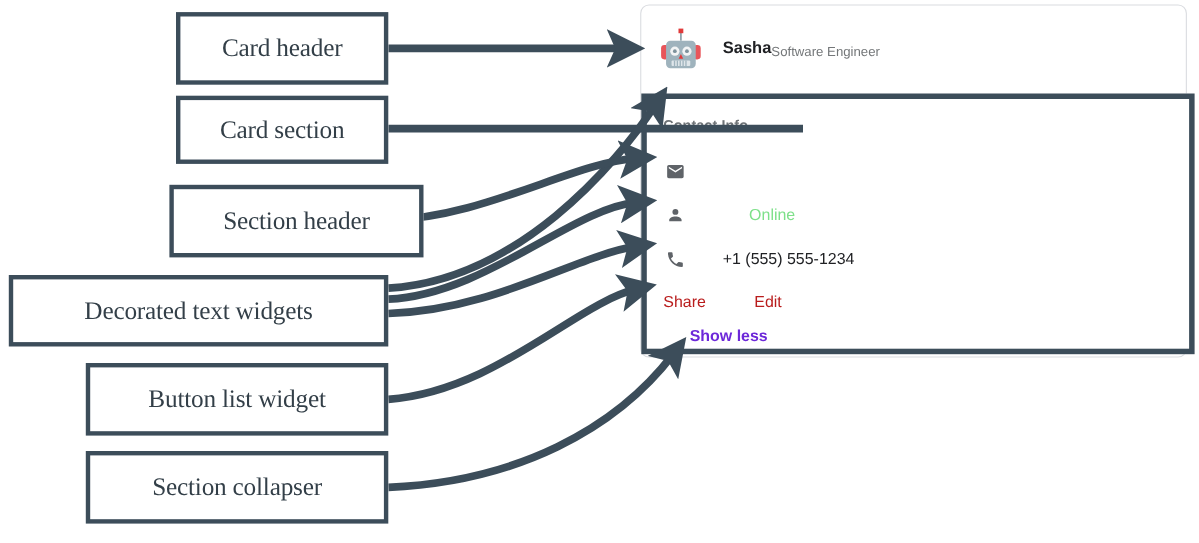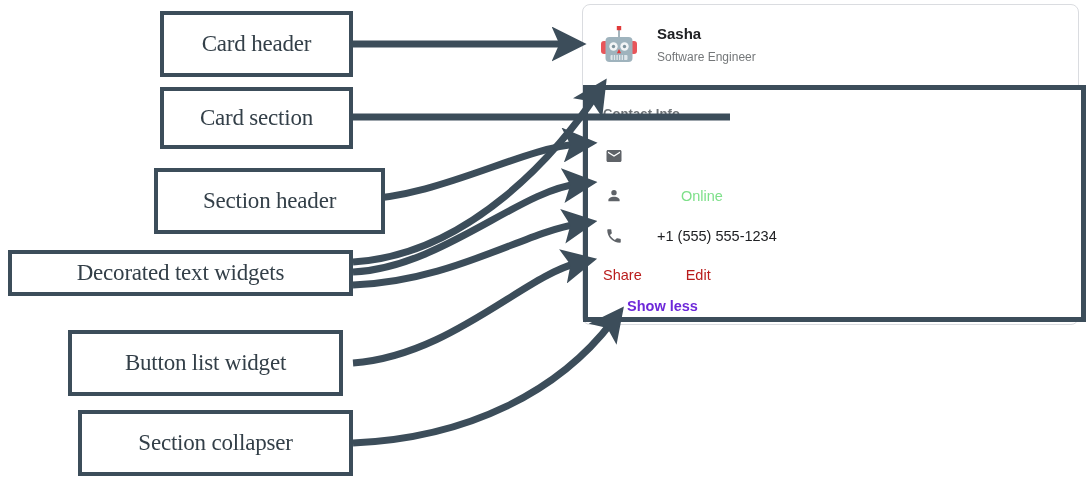--- a/index.html
+++ b/index.html
@@ -68,21 +68,21 @@
   }
   .avatar {
     width: 44px;
     height: 44px;
     flex: 0 0 44px;
     margin-right: 16px;
     display: block;
   }
   .header-texts {
     display: flex;
-    flex-direction: column;
+    flex-direction: row;
     justify-content: flex-start;
   }
   .header-title {
     font-size: 15px;
     font-weight: bold;
     color: #202124;
     line-height: 20px;
   }
   .header-subtitle {
     font-size: 12px;
@@ -270,25 +270,25 @@
   </div>
 
   <div class="anno-box" style="left:160px; top:87px; width:193px; height:62px;text-align:center;">
     <span>Card section</span>
   </div>
 
   <div class="anno-box" style="left:122px; top:168px; width:231px; height:66px;margin-left:32px;">
     <span>Section header</span>
   </div>
 
-  <div class="anno-box" style="left:8px; top:250px; width:345px; height:46px;">
+  <div class="anno-box" style="left:8px; top:250px; width:345px; height:65px;">
     <span>Decorated text widgets</span>
   </div>
 
-  <div class="anno-box" style="left:68px; top:330px; width:275px; height:66px;">
+  <div class="anno-box" style="left:78px; top:330px; width:275px; height:66px;">
     <span>Button list widget</span>
   </div>
 
   <div class="anno-box" style="left:78px; top:410px; width:275px; height:66px;">
     <span>Section collapser</span>
   </div>
 
 </div>
 
 </body></html>

